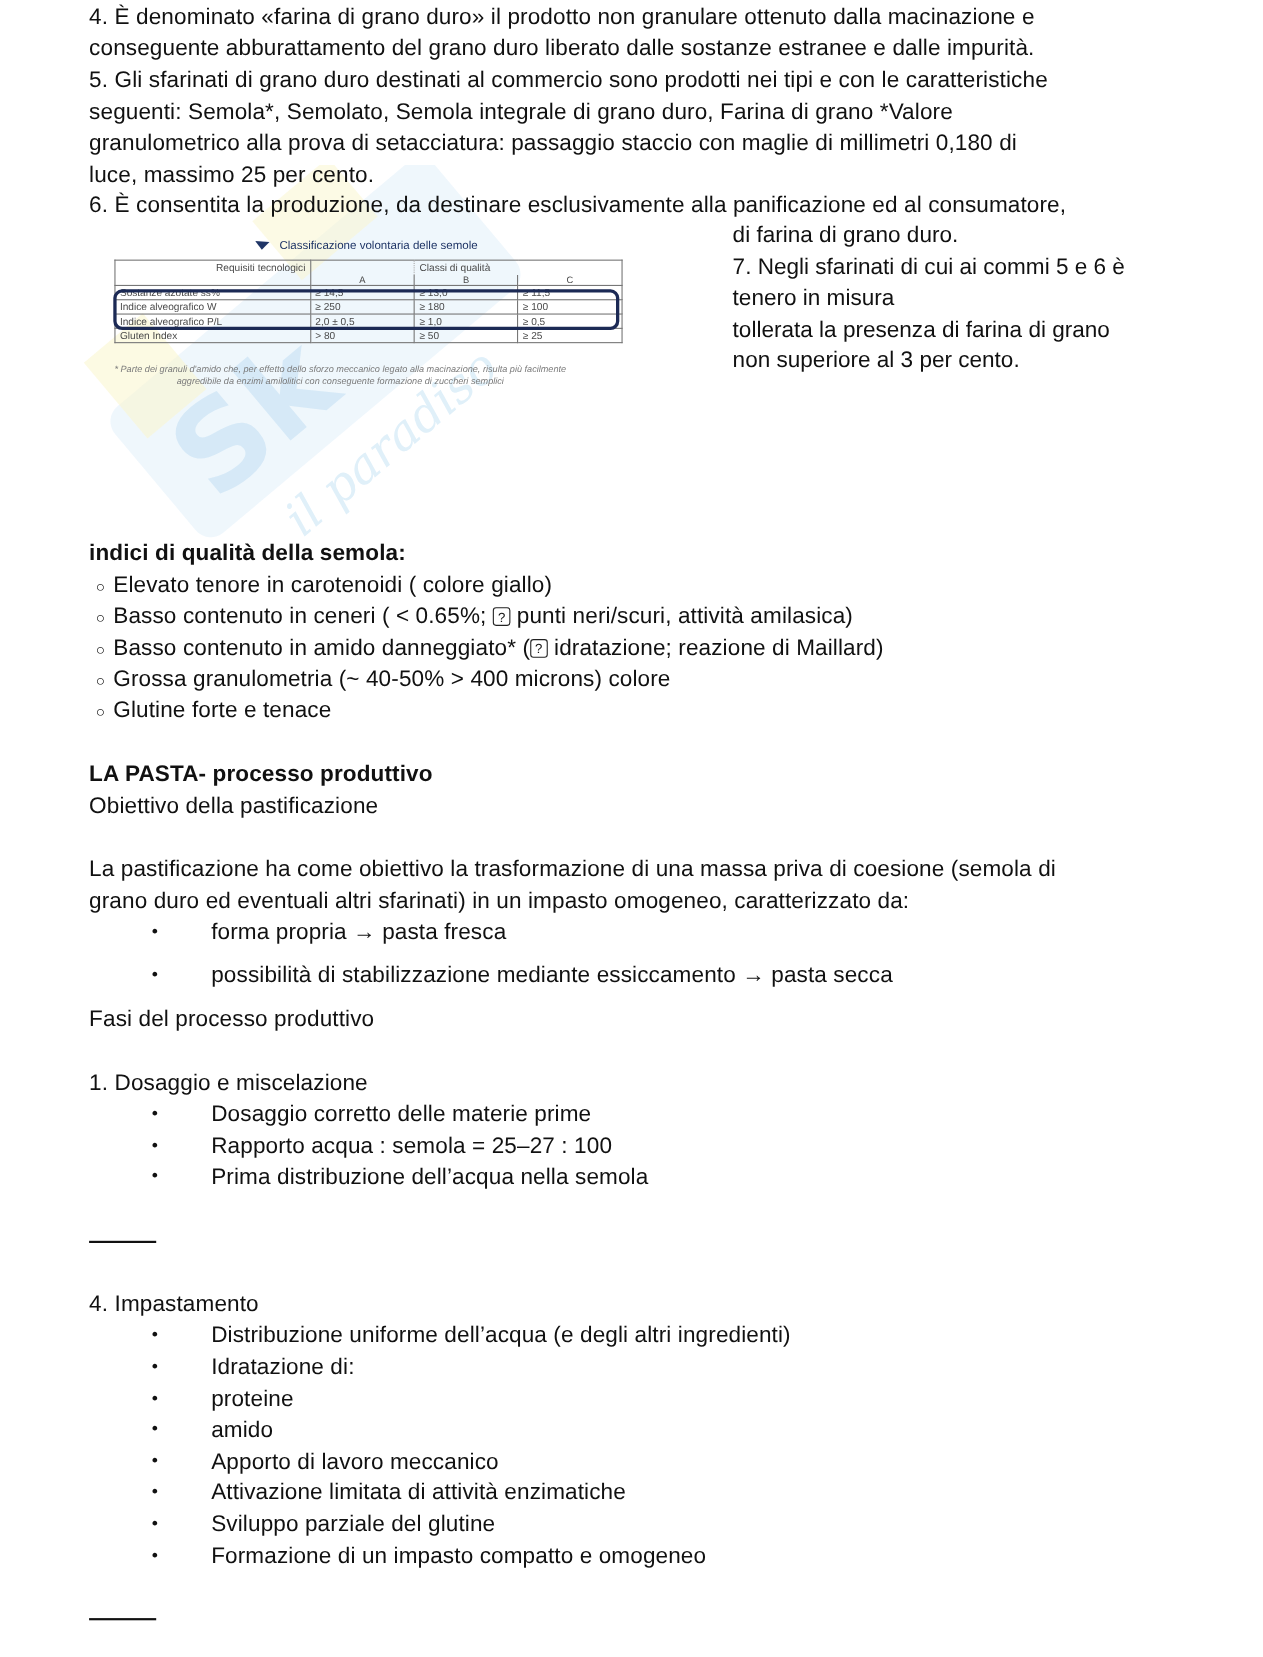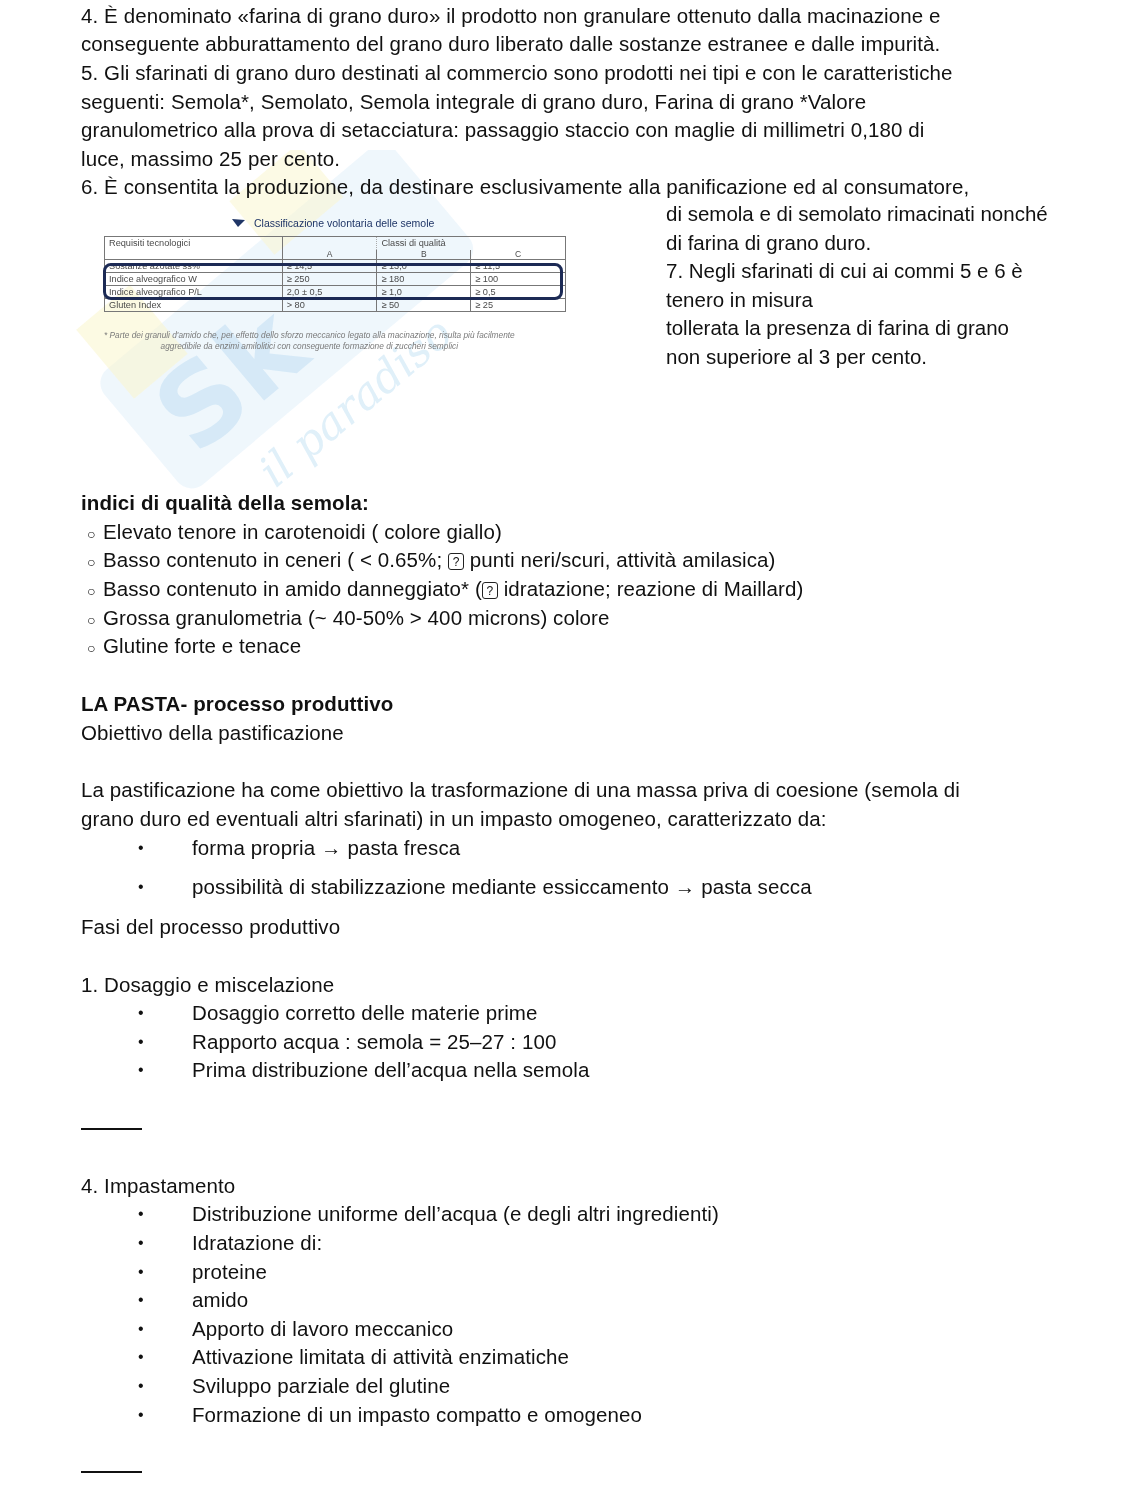--- a/index.html
+++ b/index.html
@@ -31,21 +31,21 @@
   .fig-arrow { position: absolute; left: 132px; top: 6px; width: 14px; height: 10px; }
   .fig-title span { margin-left: 20px; }
   table.cls {
     position: absolute; left: 4px; top: 24px; width: 462px; border-collapse: collapse;
     font-size: 9.2px; color: #4a4a4a;
   }
   table.cls td {
     border: 1px solid #777; padding: 0 4px; height: 12px; line-height: 12px;
     white-space: nowrap;
   }
-  table.cls tr.hdr td { height: 13px; vertical-align: top; }
+  table.cls tr.hdr td { height: 13px; vertical-align: top; text-align: right; }
   table.cls tr.sub td { height: 9px; line-height: 9px; font-size: 8.5px; text-align: center; border-top: none; }
   .hl-box {
     position: absolute; left: 3px; top: 51px; width: 460px; height: 37px;
     border: 3px solid #1c2a55; border-radius: 8px; box-sizing: border-box;
   }
   .fig-note {
     position: absolute; left: 4px; top: 118px; font-size: 8.3px; font-style: italic;
     color: #7a7a7a; line-height: 11px; white-space: nowrap; text-align: center;
   }
   .bullet-o { display: inline-block; width: 22px; text-align: left; font-size: 14px; padding-left: 6px; box-sizing: border-box; }
@@ -132,21 +132,20 @@
     </tbody>
       </table>
     <div class="hl-box"></div>
     <div class="fig-note">
       <div>* Parte dei granuli d'amido che, per effetto dello sforzo meccanico legato alla macinazione, risulta più facilmente</div>
       <div>aggredibile da enzimi amilolitici con conseguente formazione di zuccheri semplici</div>
     </div>
   </div>
 
   <div class="right-col">
-    <div>di semola e di semolato rimacinati nonché</div>
     <div>di farina di grano duro.</div>
     <div>7. Negli sfarinati di cui ai commi 5 e 6 è</div>
     <div>tenero in misura</div>
     <div>tollerata la presenza di farina di grano</div>
     <div>non superiore al 3 per cento.</div>
   </div>
 
   <div class="line bold" style="top:488px">indici di qualità della semola:</div>
 
   <div class="line" style="top:517px;left:81px">

